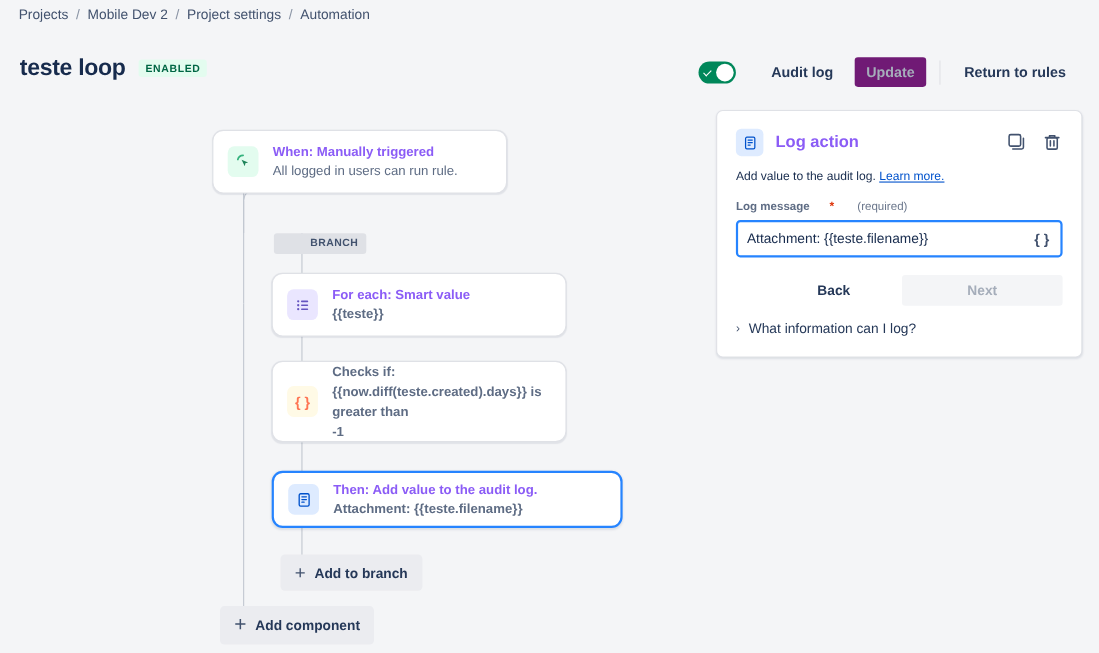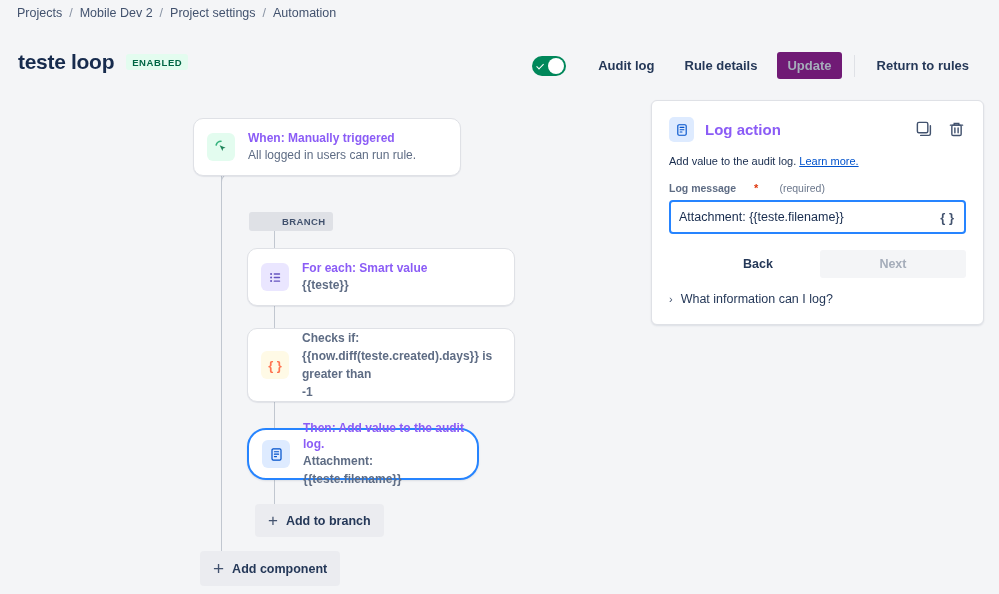--- a/index.html
+++ b/index.html
@@ -192,21 +192,20 @@
     <h1 class="rule-title">teste loop</h1>
     <span class="status-badge">ENABLED</span>
   </div>
 
   <div class="header-actions">
     <div class="toggle">
       <span class="check"></span>
       <span class="knob"></span>
     </div>
     <button class="hbtn">Audit log</button>
-    <button class="hbtn">Rule details</button>
     <button class="hbtn disabled">Update</button>
     <span class="hdivider"></span>
     <button class="hbtn">Return to rules</button>
   </div>
 
   <div class="canvas">
 
     <div class="vline" style="left:221px; top:72px; height:108px;"></div>
     <div class="vline" style="left:221px; top:180px; height:288px;"></div>
     <div class="corner" style="left:221px; top:76px; width:53px; height:40px;"></div>
@@ -251,21 +250,21 @@
       <div class="node-icon icon-if">
         <span style="font-size:13px;font-weight:700;color:#ff7452;line-height:1;">{ }</span>
       </div>
       <div class="node-text">
         <div class="node-sub mono">Checks if:</div>
         <div class="node-sub mono">{{now.diff(teste.created).days}} is greater than</div>
         <div class="node-sub mono">-1</div>
       </div>
     </div>
 
-    <div class="node selected" style="left:247px; top:332px; width:232px; height:52px;border-radius:19px;">
+    <div class="node selected" style="left:247px; top:332px; width:319px; height:52px;">
       <div class="node-icon icon-log">
         <svg width="15" height="15" viewBox="0 0 16 16" aria-hidden="true">
           <rect x="3.2" y="2" width="9.6" height="12" rx="1.4" fill="none" stroke="#0052cc" stroke-width="1.3"></rect>
           <rect x="5.2" y="4.4" width="5.6" height="1.2" rx="0.6" fill="#0052cc"></rect>
           <rect x="5.2" y="7" width="5.6" height="1.2" rx="0.6" fill="#0052cc"></rect>
           <rect x="5.2" y="9.6" width="3.4" height="1.2" rx="0.6" fill="#0052cc"></rect>
         </svg>
       </div>
       <div class="node-text">
         <div class="node-title">Then: Add value to the audit log.</div>

